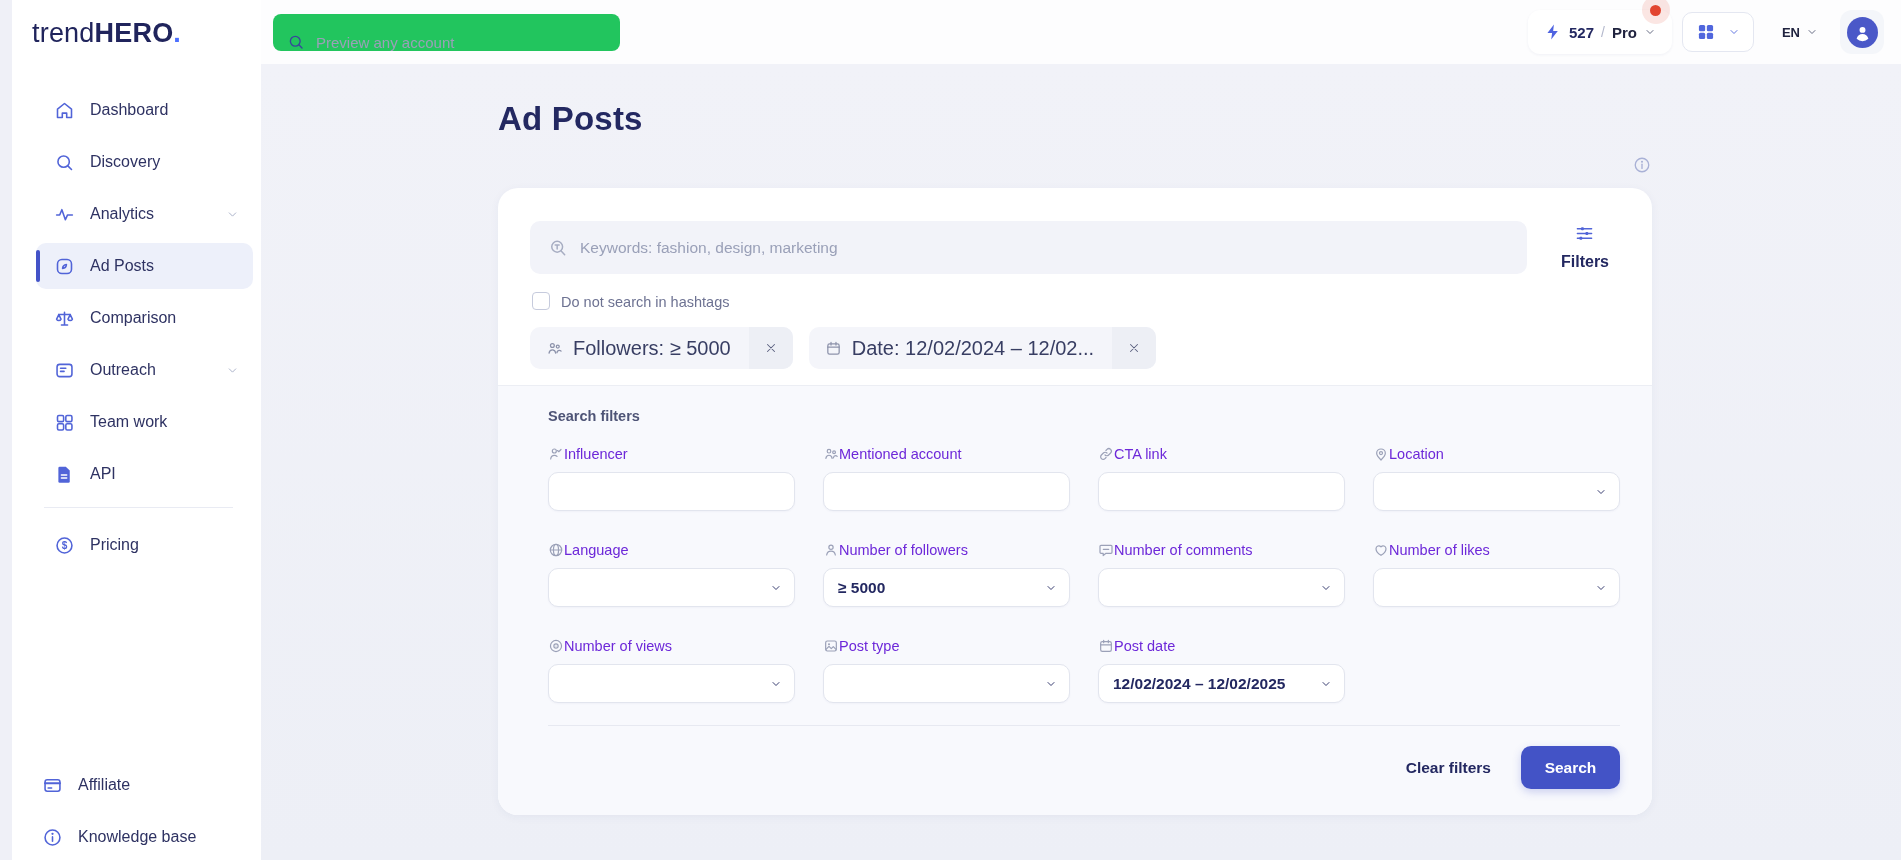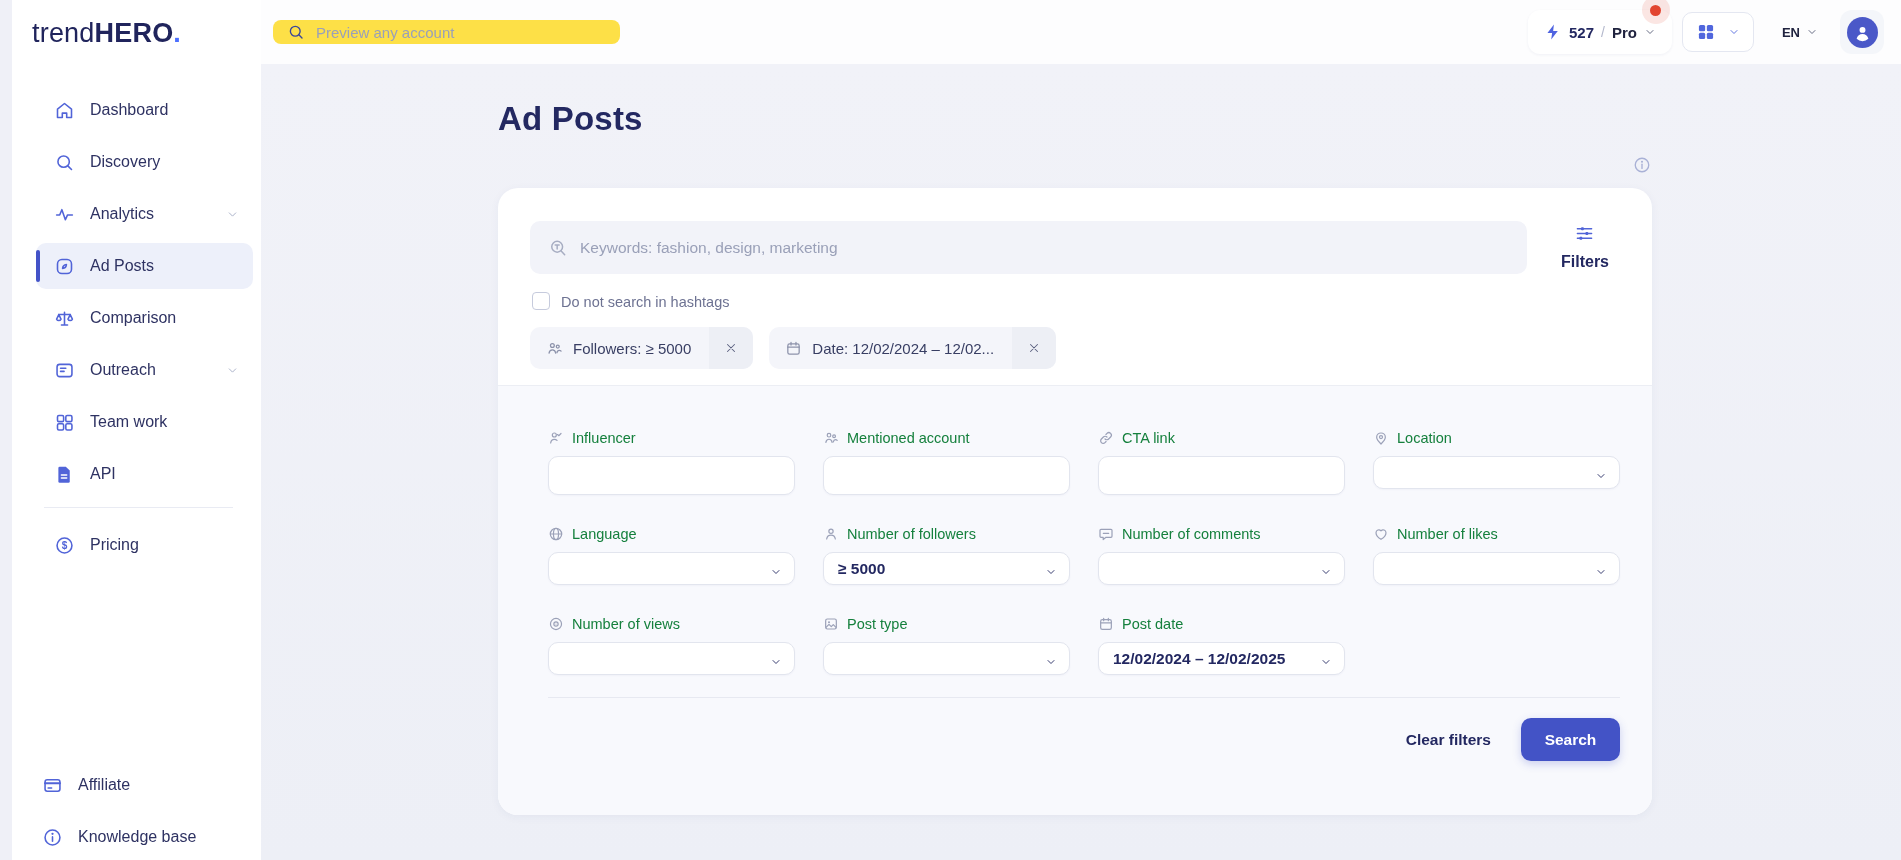--- a/index.html
+++ b/index.html
@@ -38,23 +38,23 @@
   }
   .nav-divider { height:1px; background:#e9ebf3; margin:10px 20px 14px 20px; }
   .side-footer { position:absolute; left:0; right:0; bottom:-6px; }
 
   
   .topbar {
     position:absolute; left:249px; top:0; right:0; height:64px;
     display:flex; align-items:center; background:#fdfdfe; z-index:4;
   }
   .tb-search {
-    display:flex; align-items:center; gap:11px;
-    margin-left:24px; width:347px; height:24px;
-    background:#fde047; border-radius:8px; padding:0 14px; color:#39459b;
+    display:flex; align-items:flex-end; gap:11px;
+    margin-left:24px; width:347px; height:37px;
+    background:#22c55e; border-radius:8px; padding:0 14px; color:#39459b;
   }
   .tb-search input {
     border:none; outline:none; background:transparent; flex:1;
     font:15px "Liberation Sans","DejaVu Sans",sans-serif; color:#3a3f63;
   }
   .tb-search input::placeholder { color:#9aa0b8; }
   .tb-right { margin-left:auto; margin-right:17px; display:flex; align-items:center; }
   .credits-pill {
     position:relative; display:flex; align-items:center; gap:7px;
     height:44px; padding:0 16px; background:#ffffff; border-radius:12px;
@@ -118,47 +118,47 @@
     width:18px; height:18px; border:1.5px solid #c6cbdd; border-radius:4px; background:#fff; cursor:pointer;
   }
   .cb-label { font-size:14.5px; color:#6d7292; }
   .chips-row { display:flex; gap:16px; margin-top:17px; }
   .chip {
     display:flex; align-items:center; height:42px;
     background:#f4f5fa; border-radius:10px; overflow:hidden;
   }
   .chip-main { display:flex; align-items:center; gap:10px; padding:0 18px 0 16px; }
   .chip-main .cic { width:17px; height:17px; color:#8d93ab; }
-  .chip-label { font-size:15px; color:#383e63; white-space:nowrap; }
+  .chip-label { font-size:20px; color:#383e63; white-space:nowrap; }
   .chip-x {
     width:44px; height:100%; background:#edeff5; border:none; cursor:pointer;
     display:flex; align-items:center; justify-content:center; color:#5c6280;
   }
   .chip-x svg { width:14px; height:14px; }
 
   .card-bottom {
     border-top:1px solid #eceef4; background:#f8f9fd;
     padding:22px 32px 0 50px; height:440px;
   }
   .section-title { font-size:14.5px; font-weight:700; color:#4e5476; }
   .fgrid {
     margin-top:21px; display:grid; grid-template-columns:repeat(4,247px);
     column-gap:28px; row-gap:30px;
   }
   .field {}
-  .flabel { display:flex; align-items:center; gap:8px; font-size:14.5px; color:#15803d; height:18px; }
+  .flabel { display:flex; align-items:center; font-size:14.5px; color:#6d28d9; height:18px; }
   .flabel .lic { width:16px; height:16px; color:#9ba1b8; }
   .fctl { margin-top:9px; position:relative; }
   .text-input {
     width:100%; height:39px; background:#ffffff; border:1px solid #e2e5ee; border-radius:10px;
     box-shadow:0 1px 2px rgba(45,52,120,.04); outline:none; padding:0 14px;
     font:15.5px "Liberation Sans","DejaVu Sans",sans-serif; color:#232861;
   }
   .select {
-    width:100%; height:33px; background:#ffffff; border:1px solid #e2e5ee; border-radius:10px;
+    width:100%; height:39px; background:#ffffff; border:1px solid #e2e5ee; border-radius:10px;
     box-shadow:0 1px 2px rgba(45,52,120,.04); cursor:pointer;
     display:flex; align-items:center; padding:0 34px 0 14px;
   }
   .select .val { font-size:15.5px; font-weight:600; color:#232861; white-space:nowrap; }
   .select .schev { position:absolute; right:13px; top:14px; width:12px; height:12px; color:#232861; }
   .card-foot {
     margin-top:22px; border-top:1px solid #e7e9f1; padding:20px 0 0 0;
     display:flex; align-items:center; justify-content:flex-end; gap:30px;
   }
   .clear-btn {
@@ -447,20 +447,21 @@
           <button class="chip-x">
               <svg class="i" viewBox="0 0 24 24" stroke-width="2.2">
                 <path d="M6 6l12 12M18 6 6 18"></path>
               </svg>
             </button>
         </div>
       </div>
     </div>
 
     <div class="card-bottom">
+      <div class="section-title">Search filters</div>
 
       <div class="fgrid">
 
         <div class="field">
           <div class="flabel">
             <span class="lic">
                 <svg class="i" viewBox="0 0 24 24" stroke-width="2">
                   <circle cx="9.5" cy="7.5" r="3"></circle>
                   <path d="M4 19.5c.5-3.6 2.8-5.5 5.5-5.5 1.6 0 3 .6 4 1.7"></path>
                   <path d="m14.3 6.8 1.8 1.8 3.4-3.4"></path>

